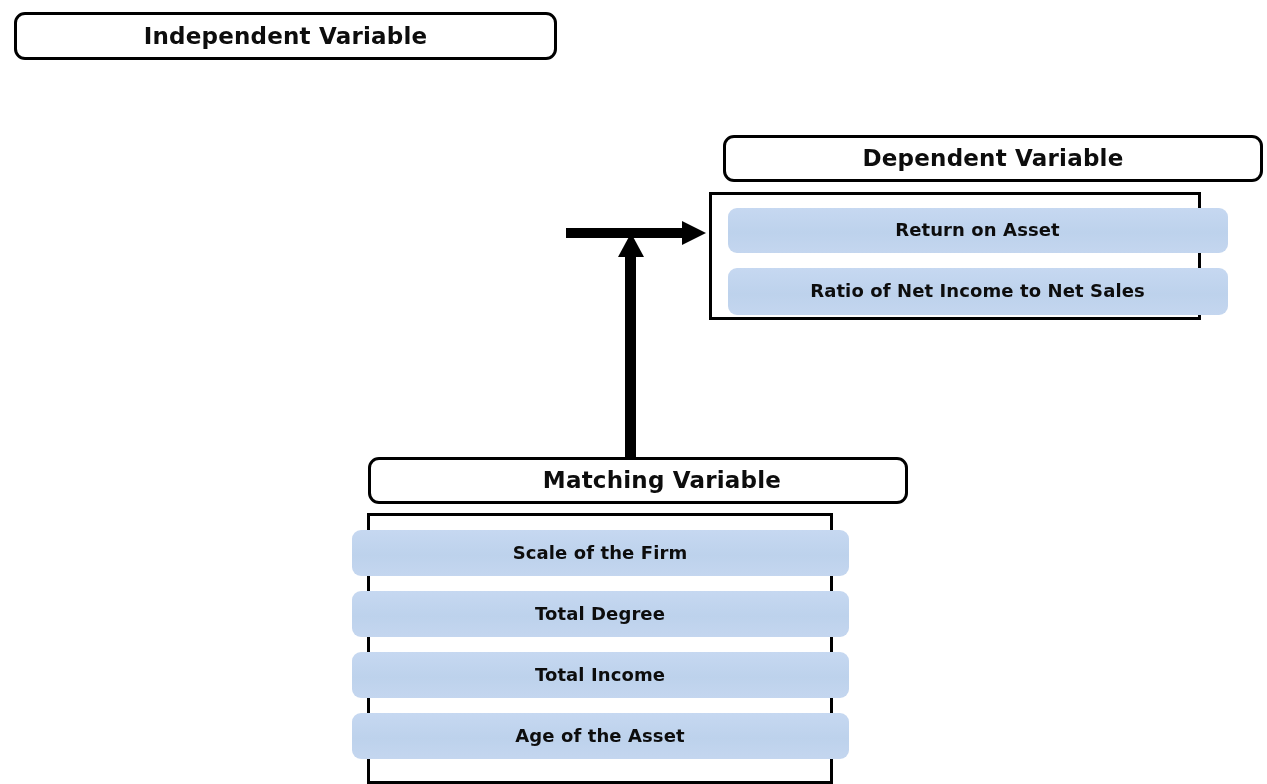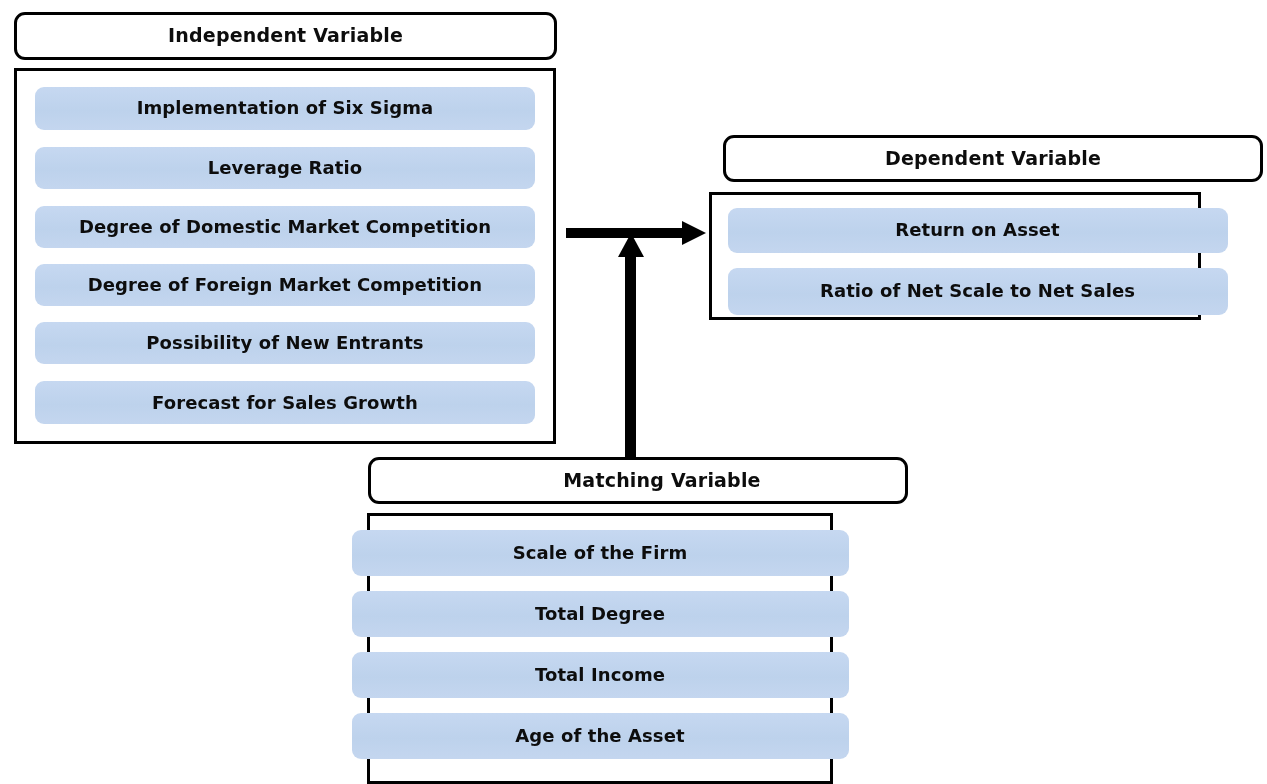--- a/index.html
+++ b/index.html
@@ -27,21 +27,21 @@
     position: absolute;
     box-sizing: border-box;
     background: #ffffff;
     border: 3px solid #000000;
     border-radius: 11px;
     display: flex;
     align-items: center;
     justify-content: center;
   }
   .group-header .header-label {
-    font-size: 19px;
+    font-size: 23px;
     font-weight: bold;
     color: #0d0d0d;
     letter-spacing: 0.2px;
     text-align: center;
     line-height: 1.15;
   }
 
   
   .group-body {
     position: absolute;
@@ -129,36 +129,28 @@
 </style>
 </head>
 <body>
 
 <div class="canvas">
 
   <div class="group-header" id="iv-header">
     <div class="header-label">Independent Variable</div>
   </div>
 
-  <div class="group-body" id="iv-body">
-    <div class="pill h1">Implementation of Six Sigma</div>
-    <div class="pill h1">Leverage Ratio</div>
-    <div class="pill h2">Degree of Domestic Market Competition</div>
-    <div class="pill h2">Degree of Foreign Market Competition</div>
-    <div class="pill h1">Possibility of New Entrants</div>
-    <div class="pill h1">Forecast for Sales Growth</div>
-  </div>
 
   <div class="group-header" id="dv-header">
     <div class="header-label">Dependent Variable</div>
   </div>
 
   <div class="group-body" id="dv-body">
     <div class="pill h1">Return on Asset</div>
-    <div class="pill h2">Ratio of Net Scale to Net Sales</div>
+    <div class="pill h2">Ratio of Net Income to Net Sales</div>
   </div>
 
   <div class="group-header" id="mv-header">
     <div class="header-label">Matching Variable</div>
   </div>
 
   <div class="group-body" id="mv-body">
     <div class="pill">Scale of the Firm</div>
     <div class="pill">Total Degree</div>
     <div class="pill">Total Income</div>

